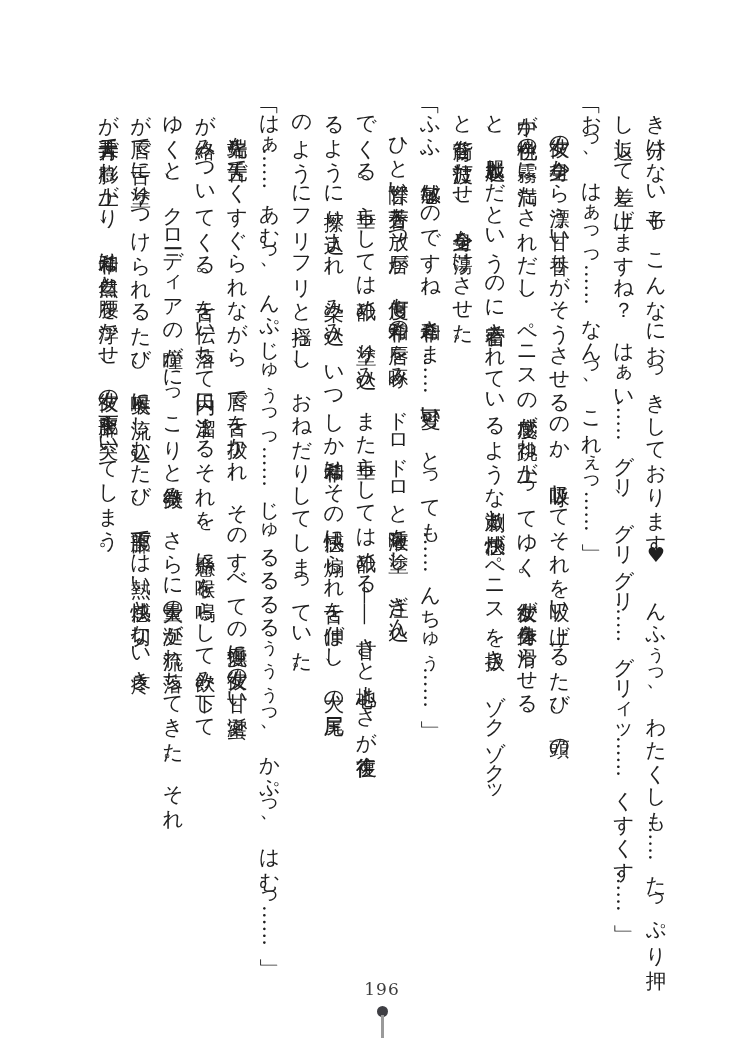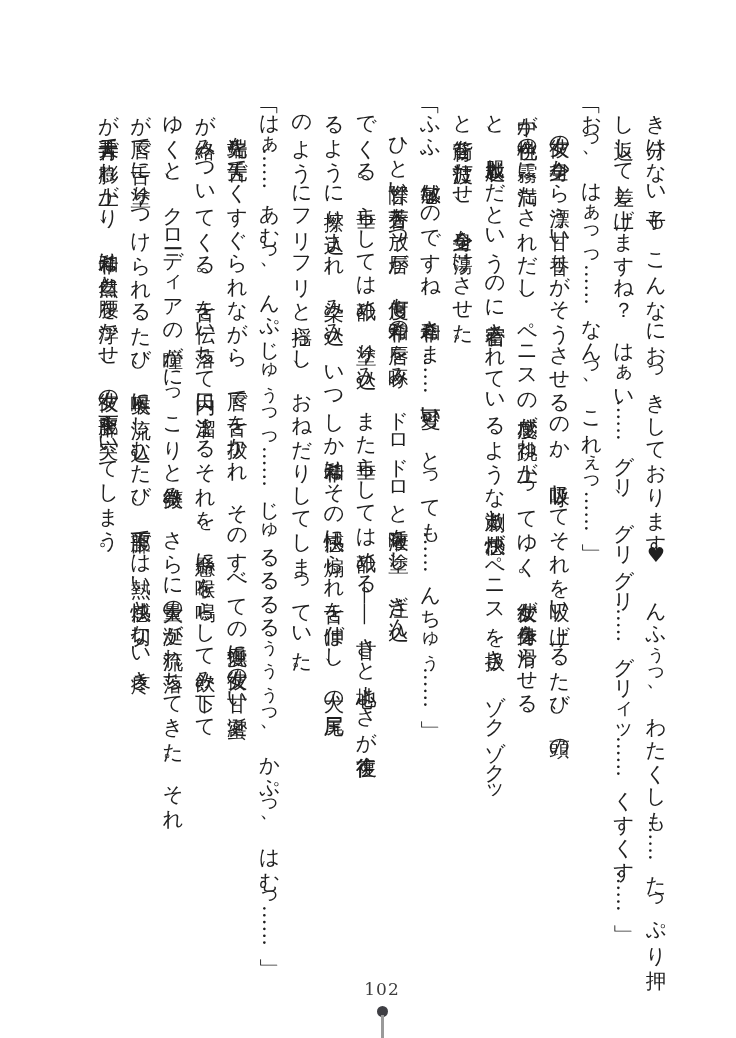--- a/index.html
+++ b/index.html
@@ -91,18 +91,18 @@
       <div class="tline">でくる。垂らしては舐め、塗り込み、また垂らしては舐める――甘さと心地よさが往復す</div>
       <div class="tline">るように擦り込まれ、染み込み、いつしか和希はその快感に煽られ舌を伸ばし、犬の尻尾</div>
       <div class="tline">のようにフリフリと揺らし、おねだりしてしまっていた。</div>
       <div class="tline">「はぁ……あむっ、んぷじゅぅっっ……じゅるるるるぅぅぅっ、かぷっ、はむっ……」</div>
       <div class="tline indent">先端を舌先でくすぐられながら、唇で舌を扱かれ、そのすべての愛撫に彼女の甘い蜜涎</div>
       <div class="tline">が絡みついてくる。舌を伝い落ちて口内に溜まるそれを、懸命に喉を鳴らして飲み下して</div>
       <div class="tline">ゆくと、クローディアの瞳がにっこりと微笑み、さらに大量の涎が流れ落ちてきた。それ</div>
       <div class="tline">が唇で舌に塗りつけられるたび、喉奥に流し込むたび、下腹部では熱い快感と切ない疼き</div>
       <div class="tline">が青天井で膨れ上がり、和希は自然と腰を浮かせ、彼女の下腹部を突いてしまう。</div>
     </div>
-  <div class="page-number">102</div>
+  <div class="page-number">196</div>
   <div class="ornament">
     <div class="ornament-dot"></div>
     <div class="ornament-line"></div>
   </div>
 </div>
 
 </body></html>

